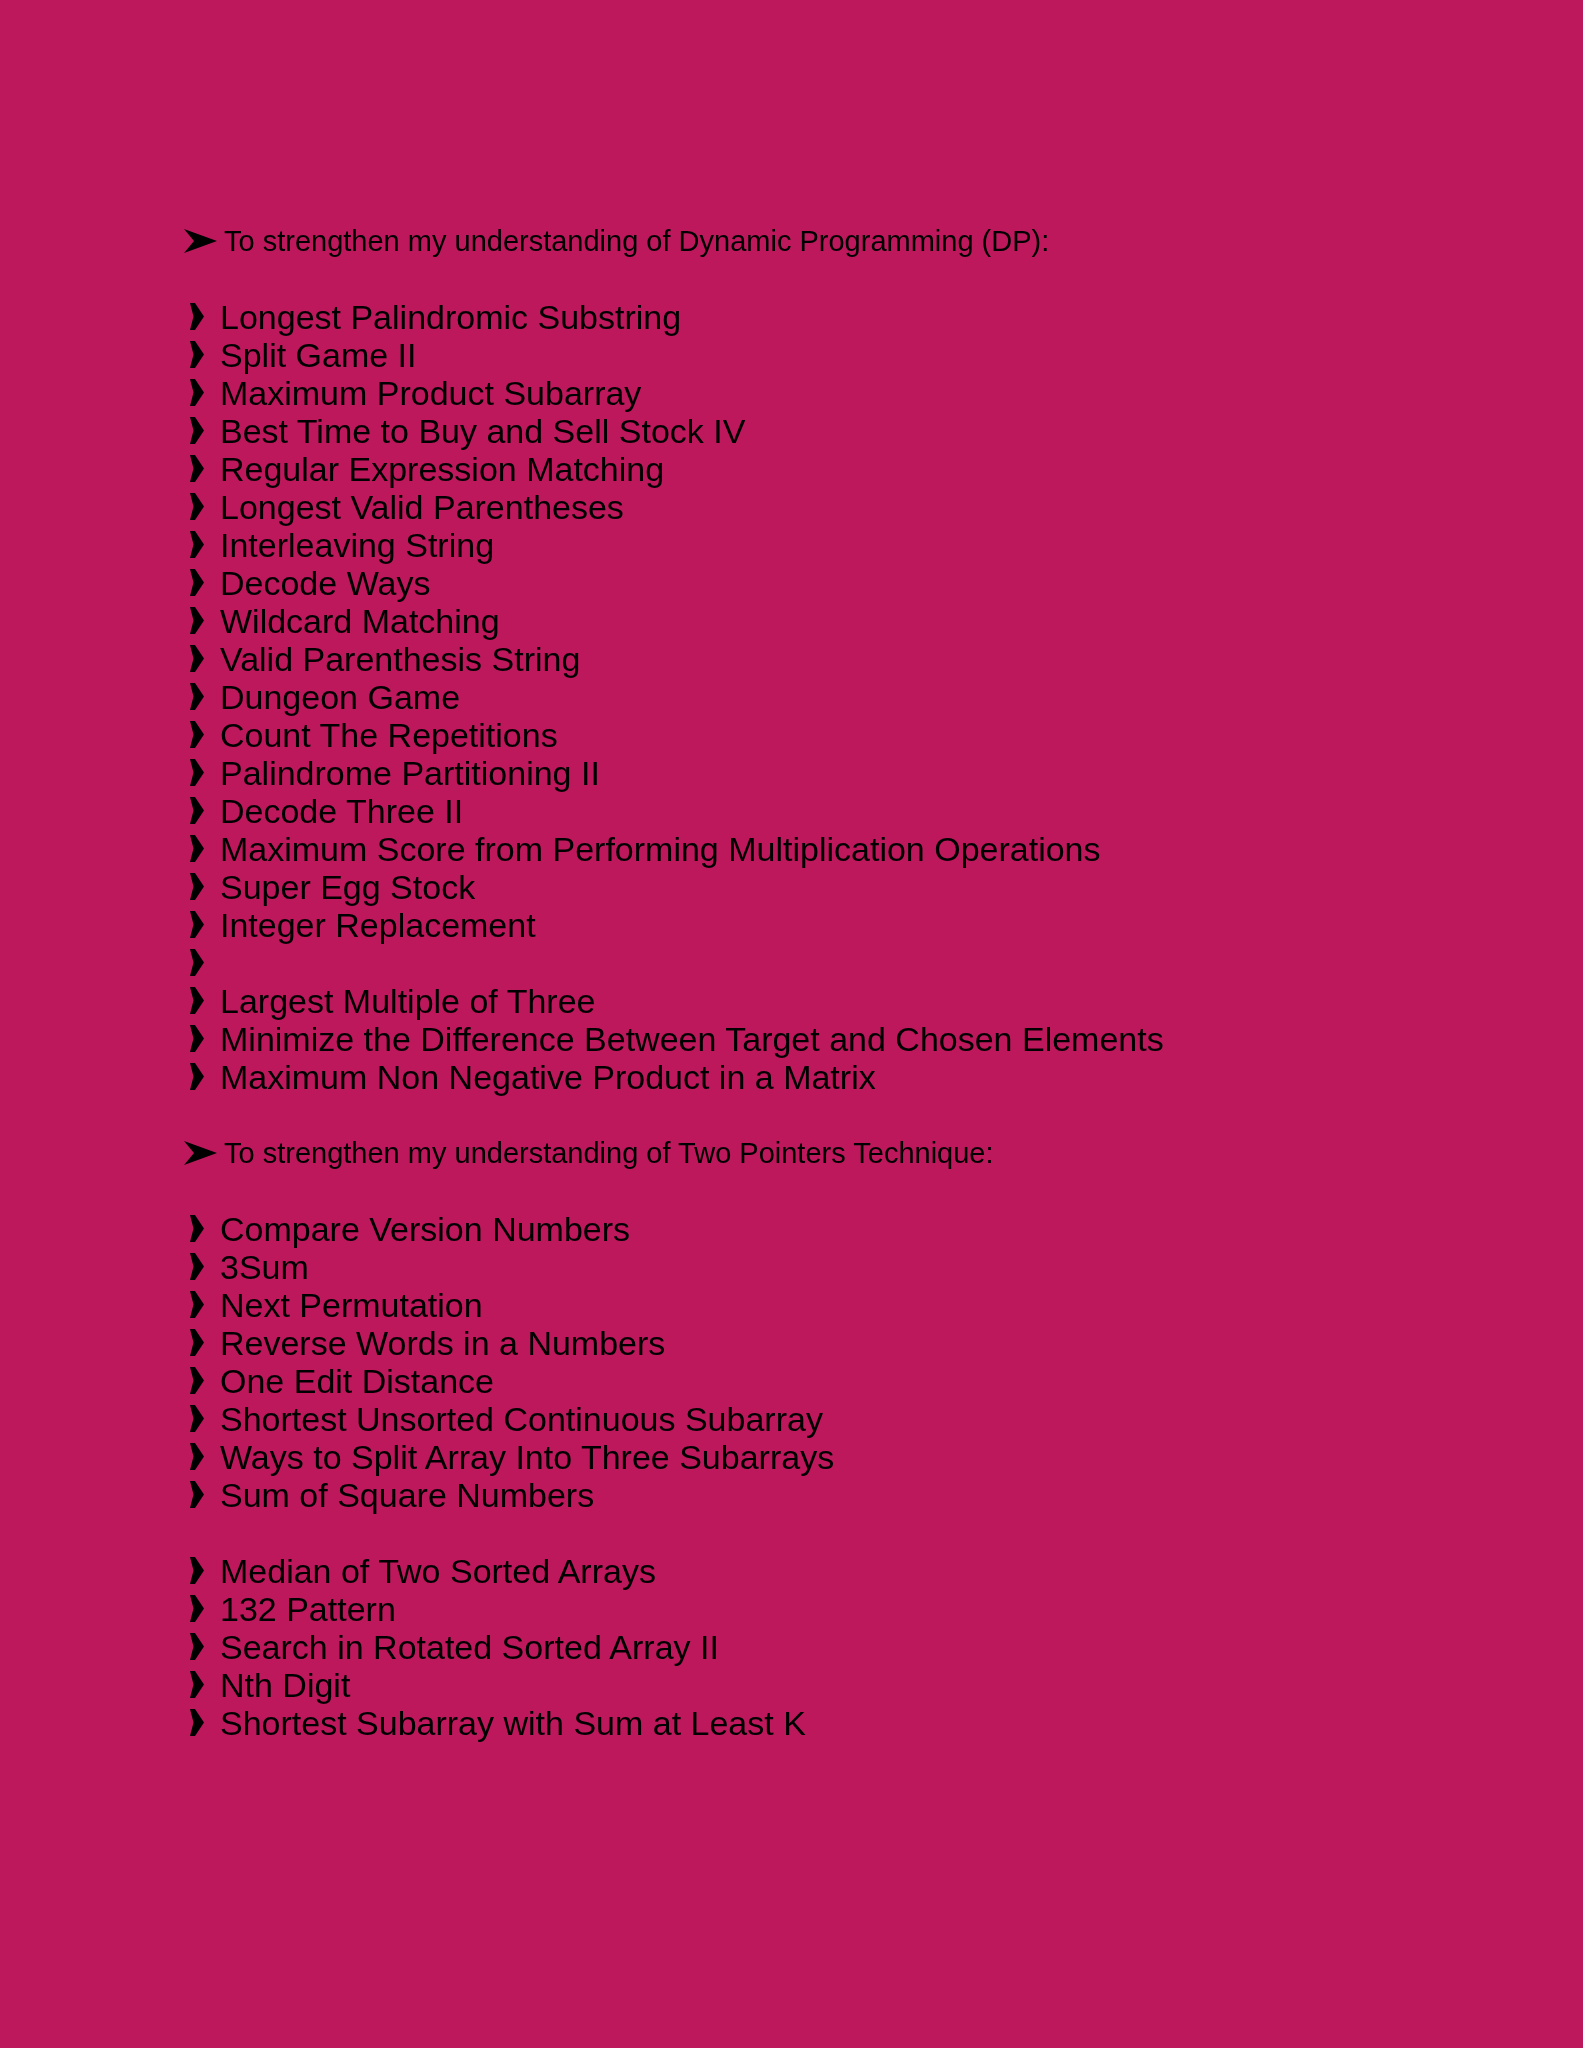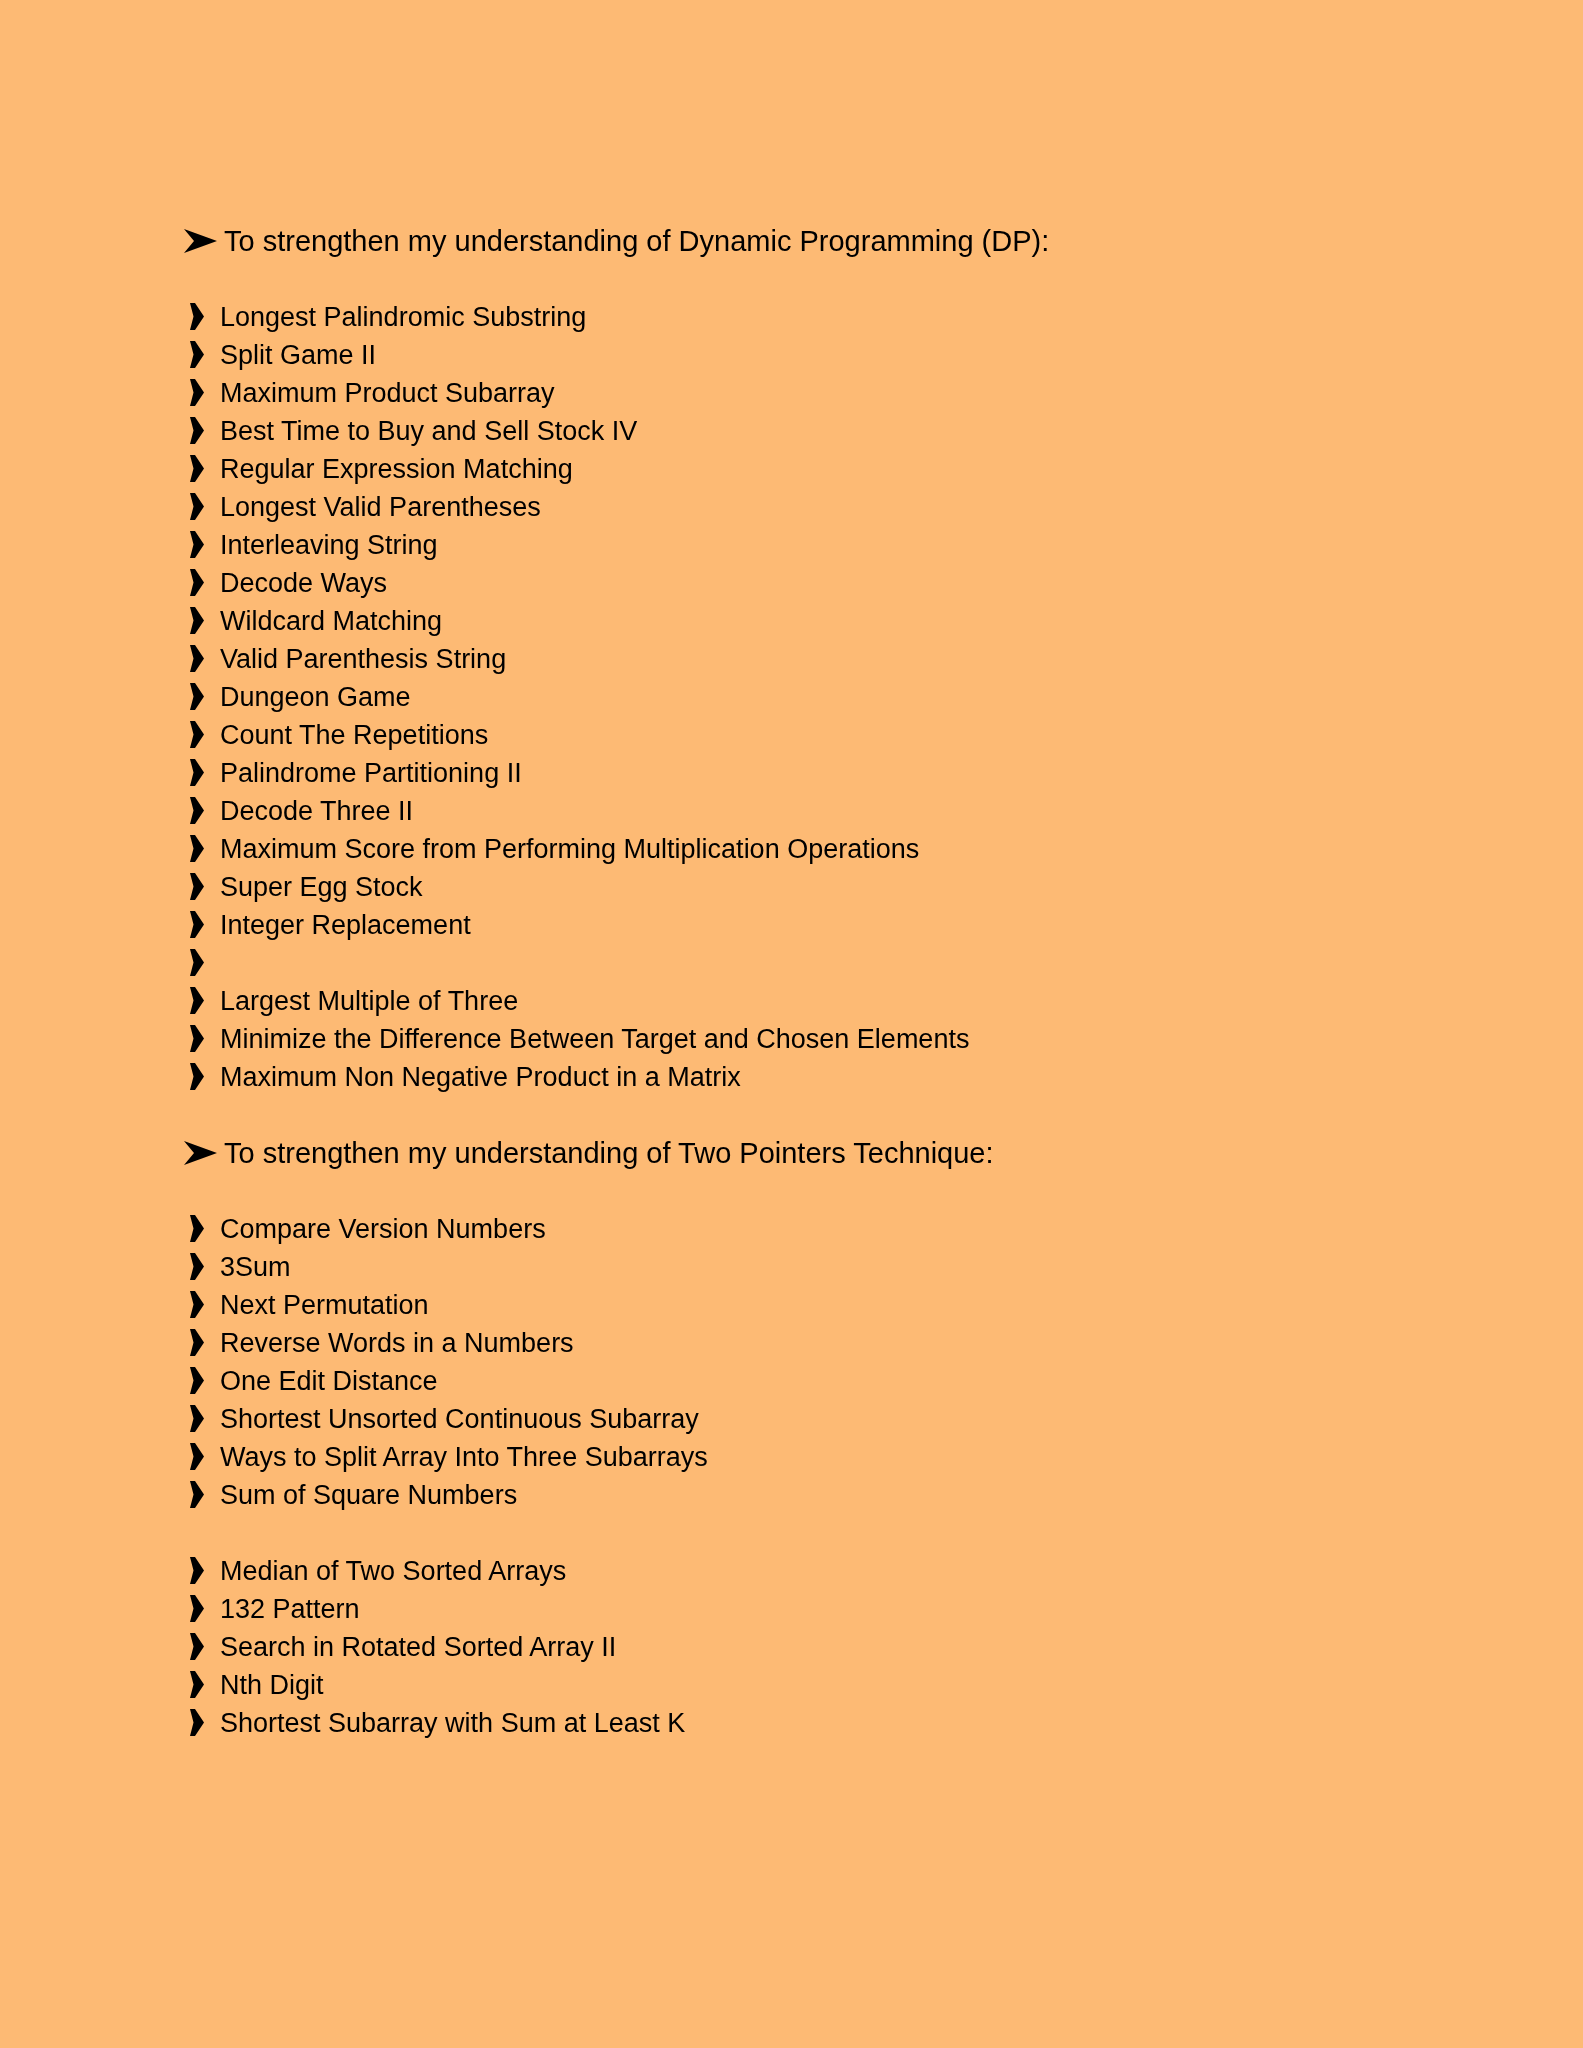--- a/index.html
+++ b/index.html
@@ -10,21 +10,21 @@
     width: 1583px;
     height: 2048px;
     background: #ffffff;
     font-family: "Liberation Sans", "DejaVu Sans", sans-serif;
     color: #000000;
   }
   .page {
     position: relative;
     width: 1583px;
     height: 2048px;
-    background: #fdba74;
+    background: #be185d;
     overflow: hidden;
   }
   .content {
     position: absolute;
     top: 222px;
     left: 184px;
     right: 40px;
   }
   .heading-row {
     display: flex;
@@ -56,21 +56,21 @@
   }
   .item-bullet {
     flex: 0 0 auto;
     width: 14px;
     height: 27px;
     margin-top: 5px;
     margin-right: 16px;
     fill: #000000;
   }
   .item-text {
-    font-size: 27px;
+    font-size: 34px;
     line-height: 38px;
     white-space: nowrap;
   }
 </style>
 </head>
 <body>
 
 <div class="page">
   <div class="content" id="content">
       <div class="heading-row">

